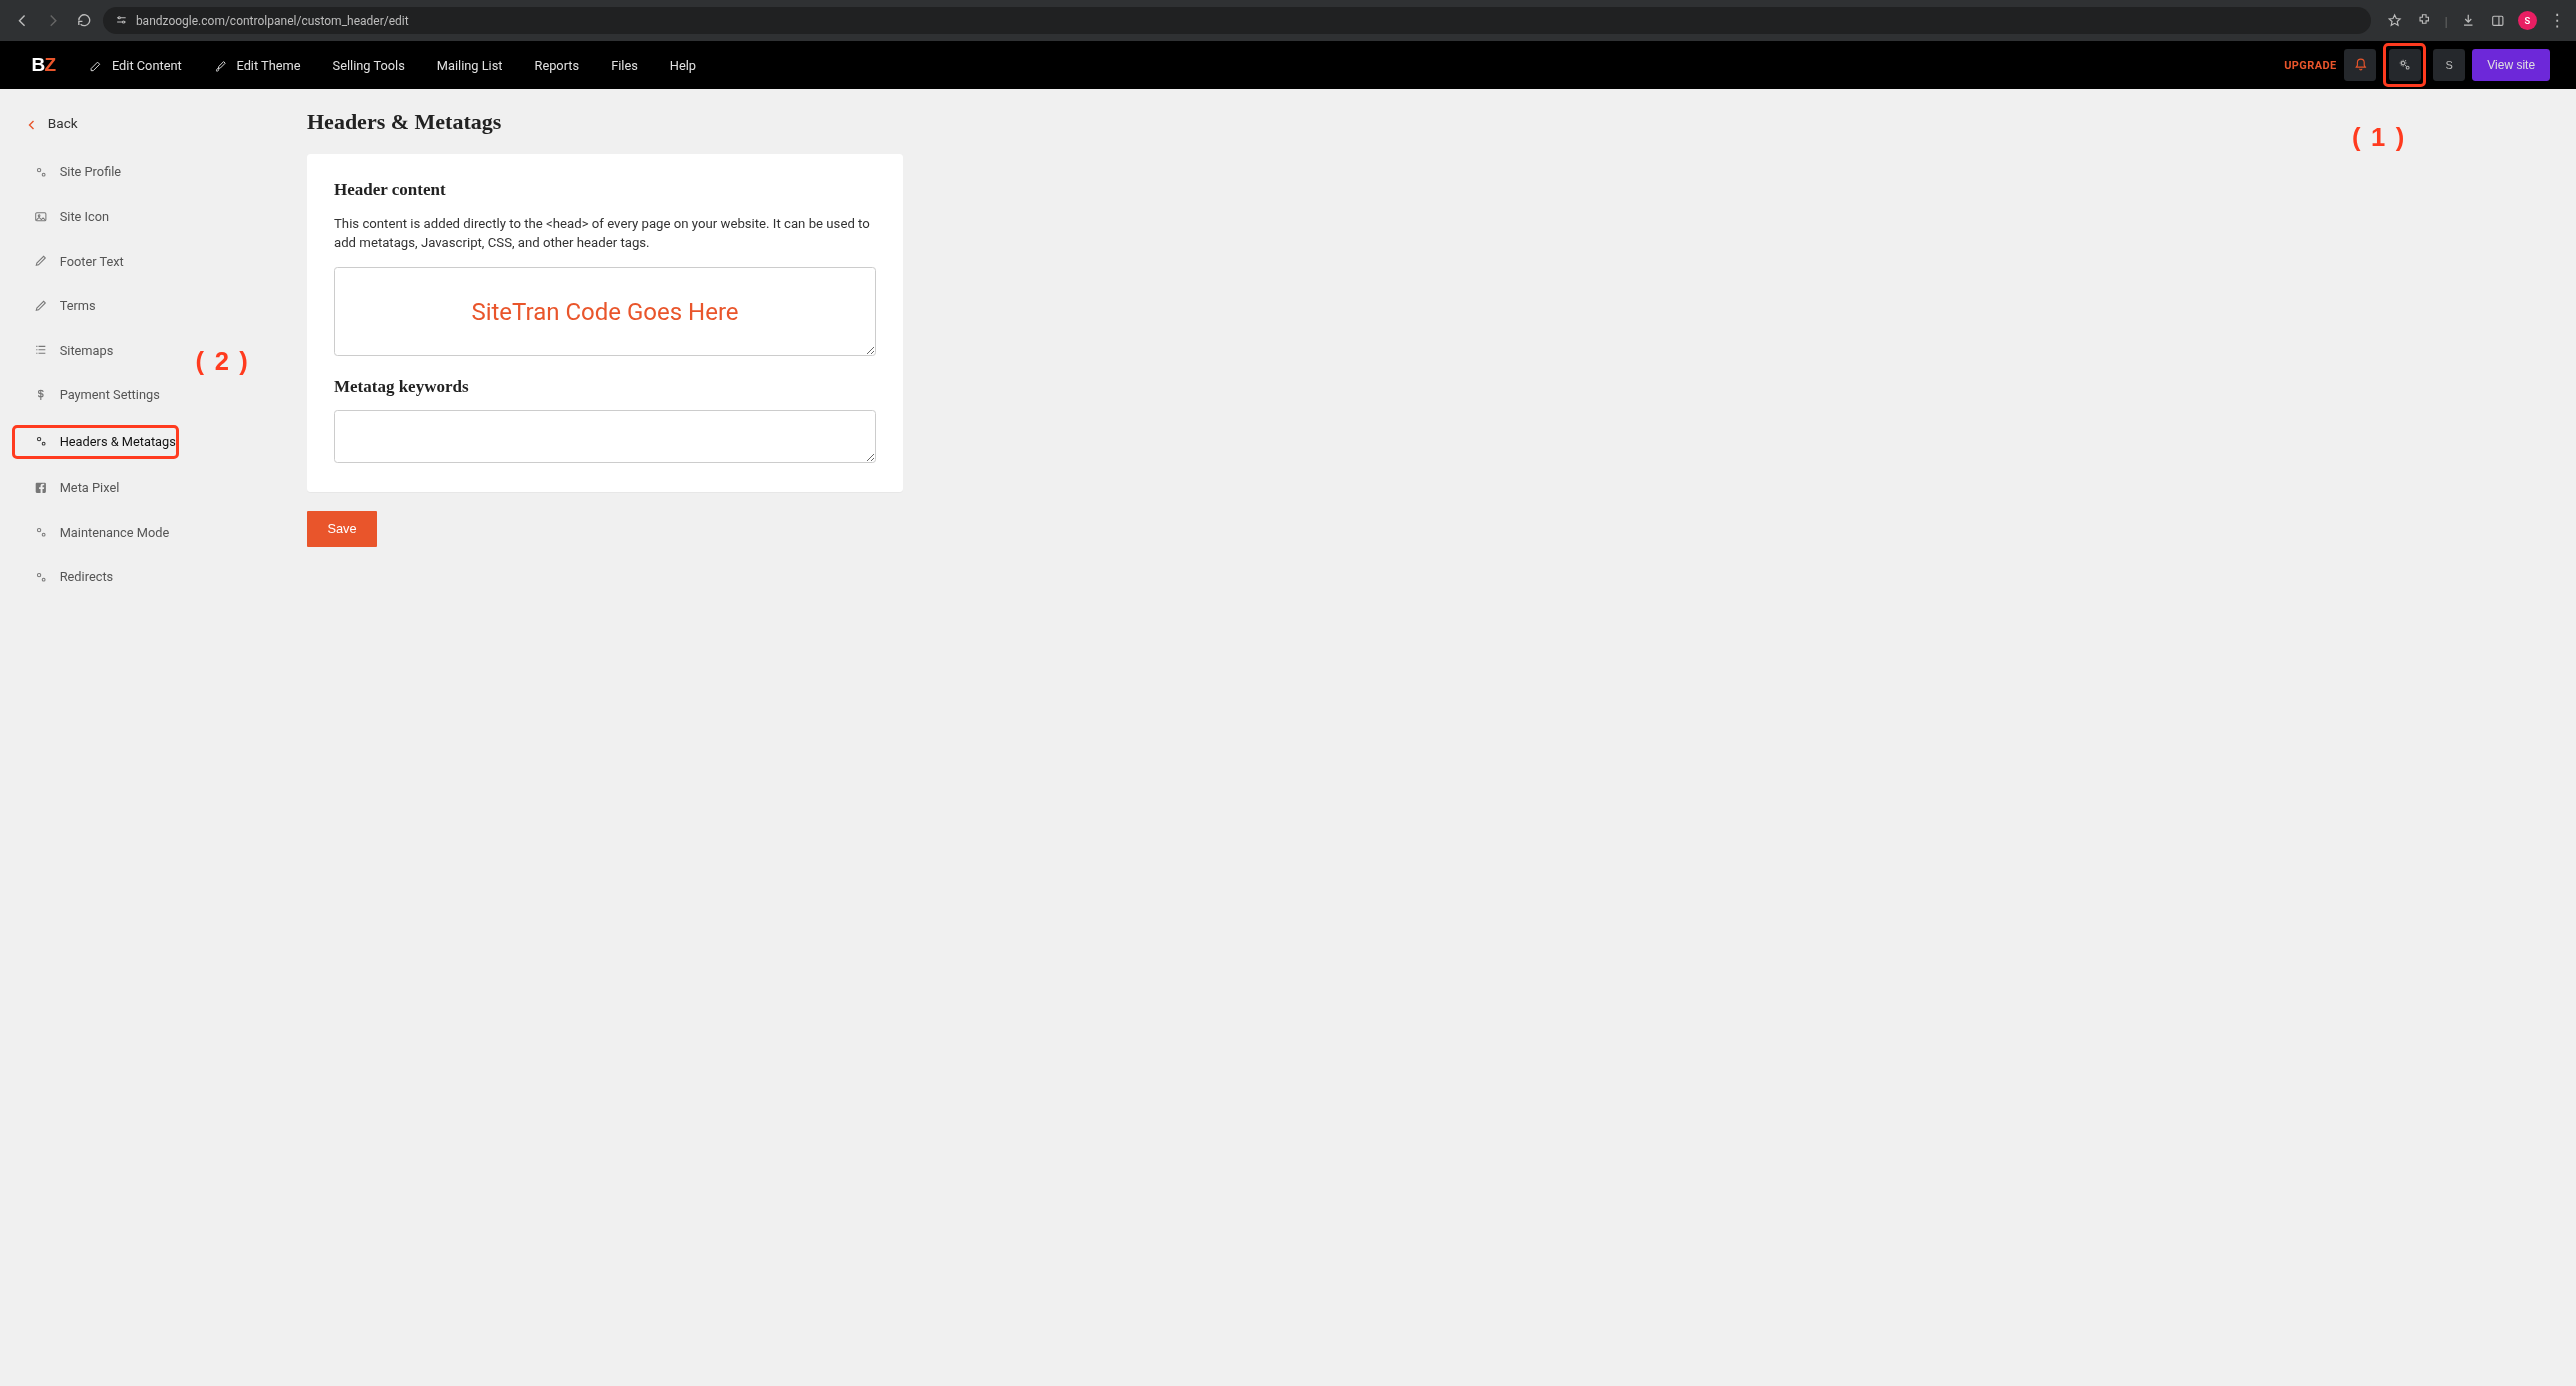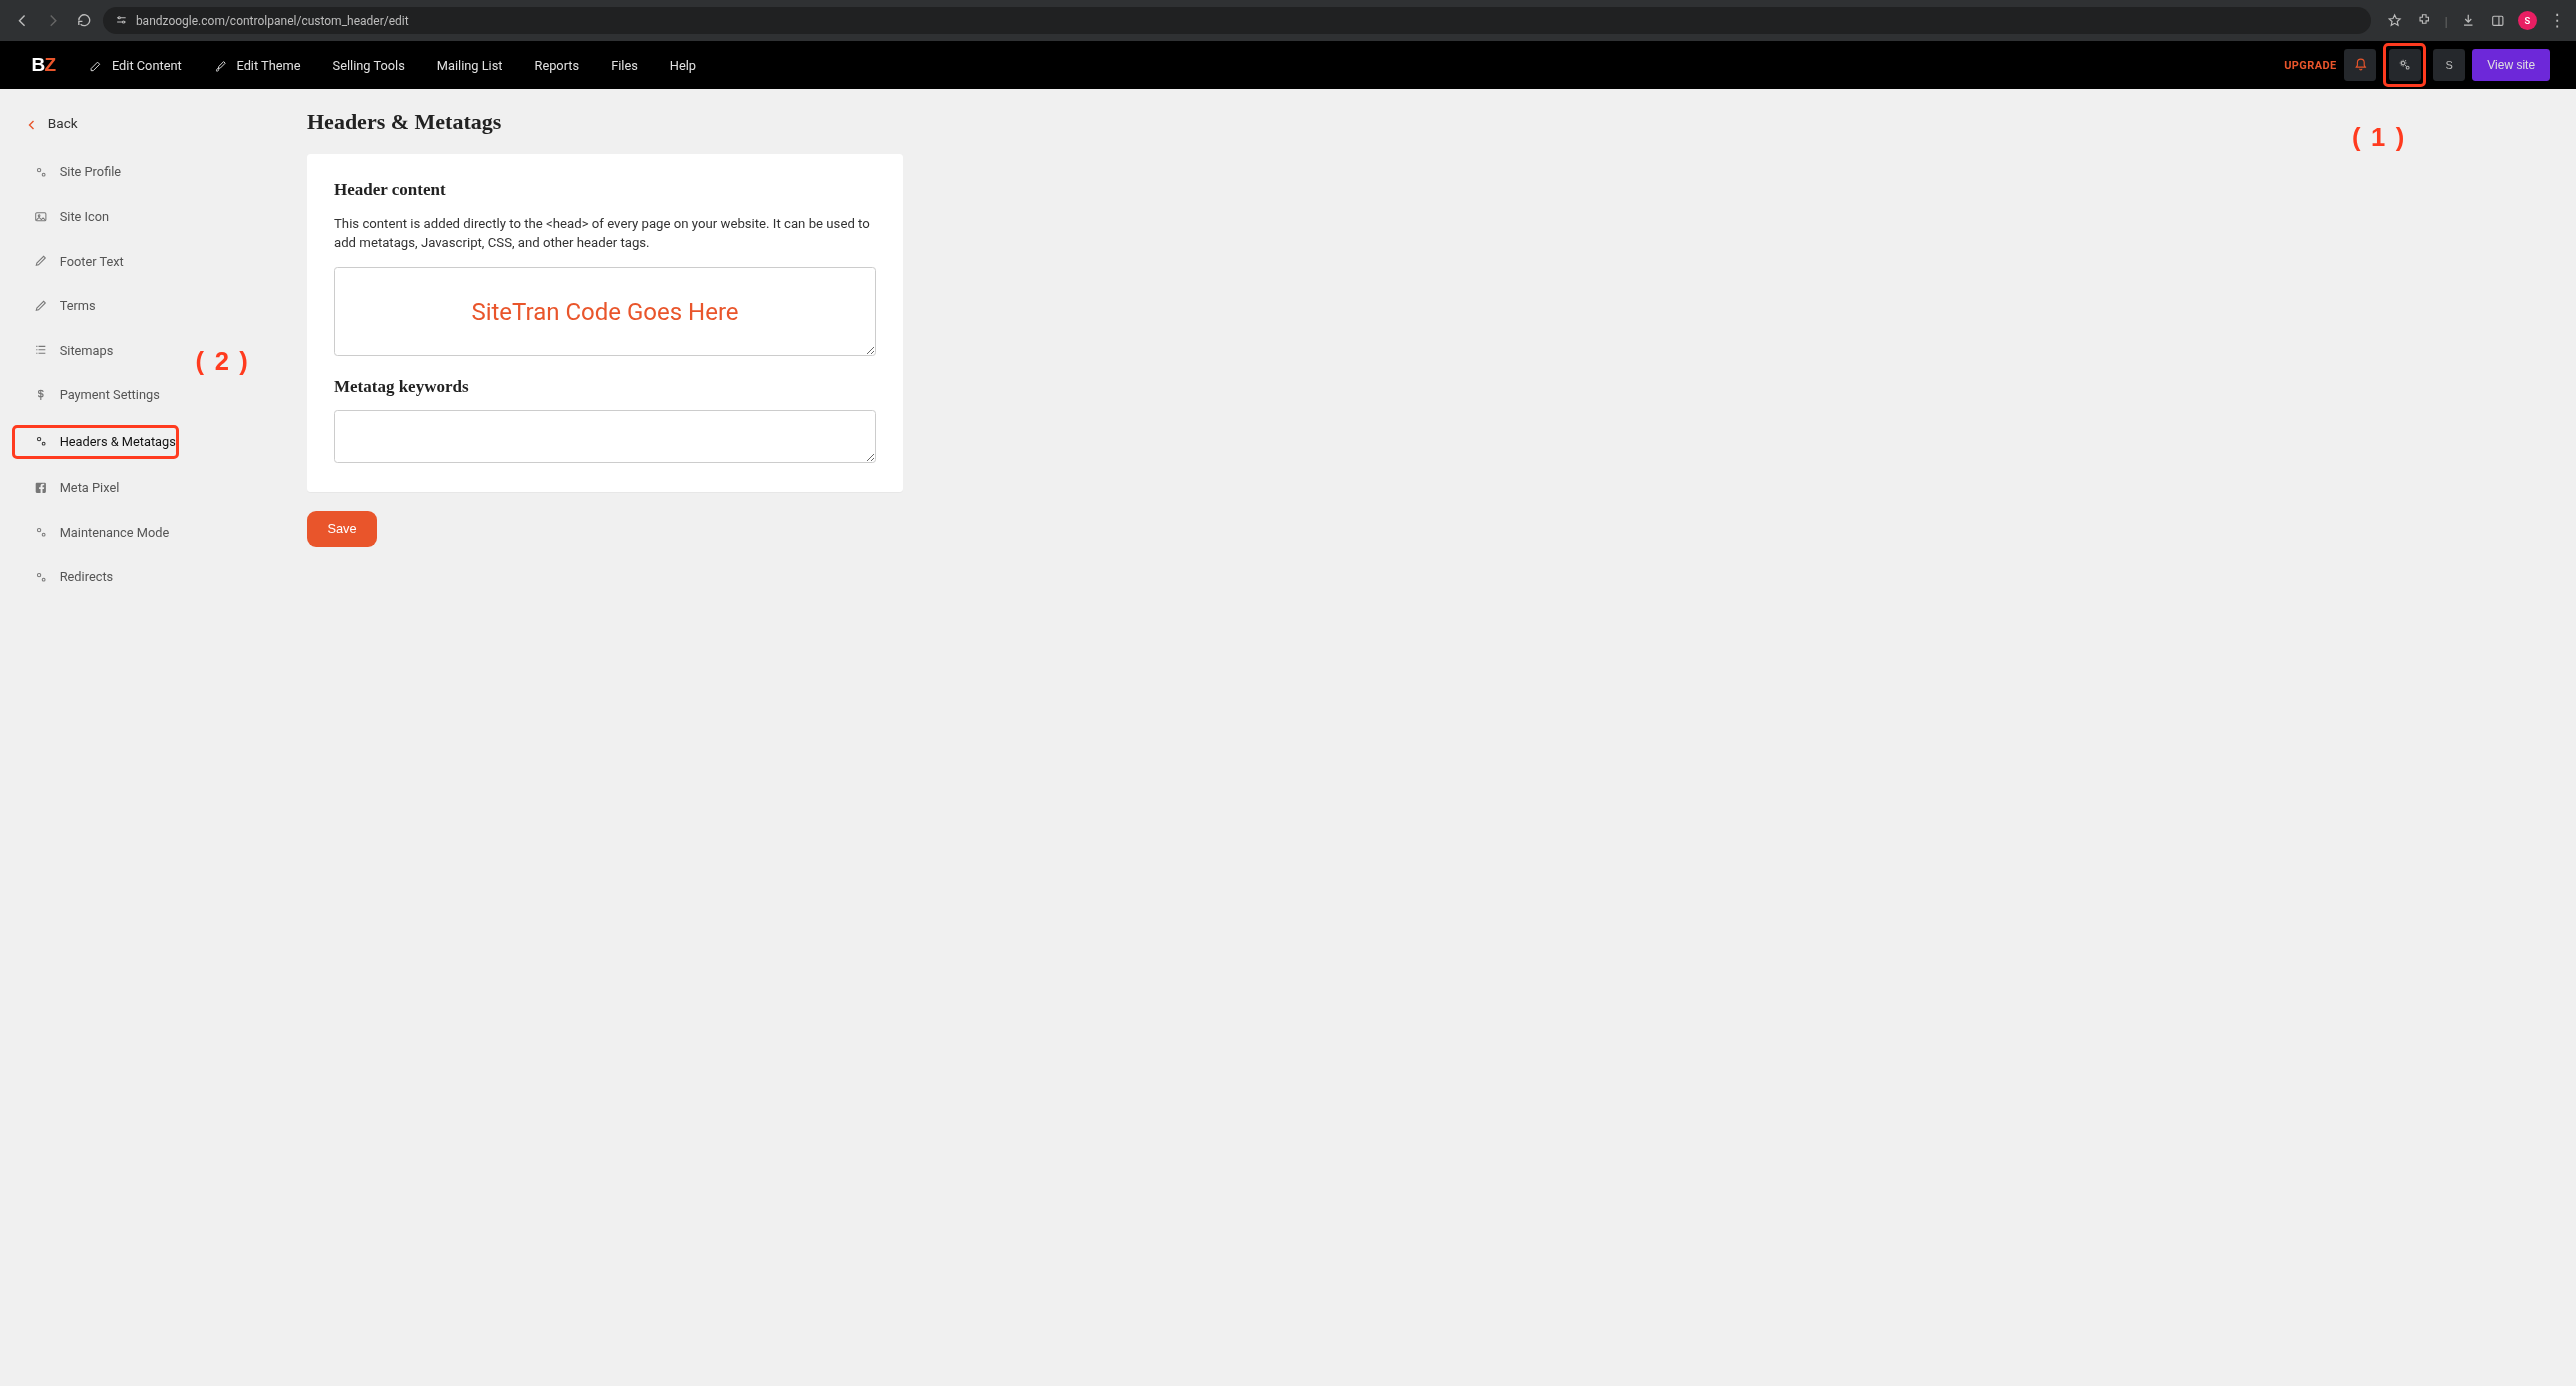--- a/index.html
+++ b/index.html
@@ -43,21 +43,21 @@
 .page-title { font-family: Georgia, "Times New Roman", serif; font-weight: 800; font-size: 22px; color: #222; margin-bottom: 19px; }
 .card { background: #fff; border-radius: 3.4px; padding: 25.6px 27px 29px; box-shadow: 0 0.9px 0.9px rgba(0,0,0,0.04); margin-bottom: 19px; }
 .section-h { font-family: Georgia, "Times New Roman", serif; font-weight: 800; font-size: 17px; color: #222; margin-bottom: 13.6px; }
 .section-p { color: #333; font-size: 13.2px; line-height: 1.45; margin-bottom: 15.3px; }
 .warn-box { background: #fce7ec; border: 1.7px solid #d96b85; border-radius: 3.4px; padding: 12px 19px; color: #333; font-size: 13.2px; line-height: 1.45; text-align: center; margin-bottom: 15.3px; }
 .warn-box strong { font-weight: 700; }
 .code-area { width: 100%; min-height: 89px; border: 0.9px solid #ccc; border-radius: 3.4px; resize: both; padding: 8.5px; font-family: inherit; font-size: 12px; margin-bottom: 20.4px; display:block; }
 .placeholder-overlay { position: relative; }
 .placeholder-text { position: absolute; top: 31px; left: 0; right: 0; text-align: center; font-size: 24px; font-weight: 400; color: #e9552b; pointer-events: none; }
 .keywords-area { width: 100%; min-height: 53px; border: 0.9px solid #ccc; border-radius: 3.4px; resize: both; padding: 8.5px; font-family: inherit; font-size: 12px; display:block; }
-.save-btn { background: #e9552b; border: none; color: #fff; font-size: 12.8px; padding: 10.2px 20.4px; border-radius: 9px; cursor: pointer; }
+.save-btn { background: #e9552b; border: none; color: #fff; font-size: 12.8px; padding: 10.2px 20.4px; border-radius: 1px; cursor: pointer; }
 
 
 .red-box { border: 3.4px solid #ff3b1f; border-radius: 5.1px; }
 .annot-label { position: absolute; color: #ff3b1f; font-weight: 900; font-size: 25.6px; font-family: Arial, sans-serif; letter-spacing: 1.7px; white-space: nowrap; pointer-events: none; }
 .gear-btn-wrap { position: relative; padding: 2.6px; }
 
 svg { flex-shrink: 0; }
 </style>
 </head>
 <body>

